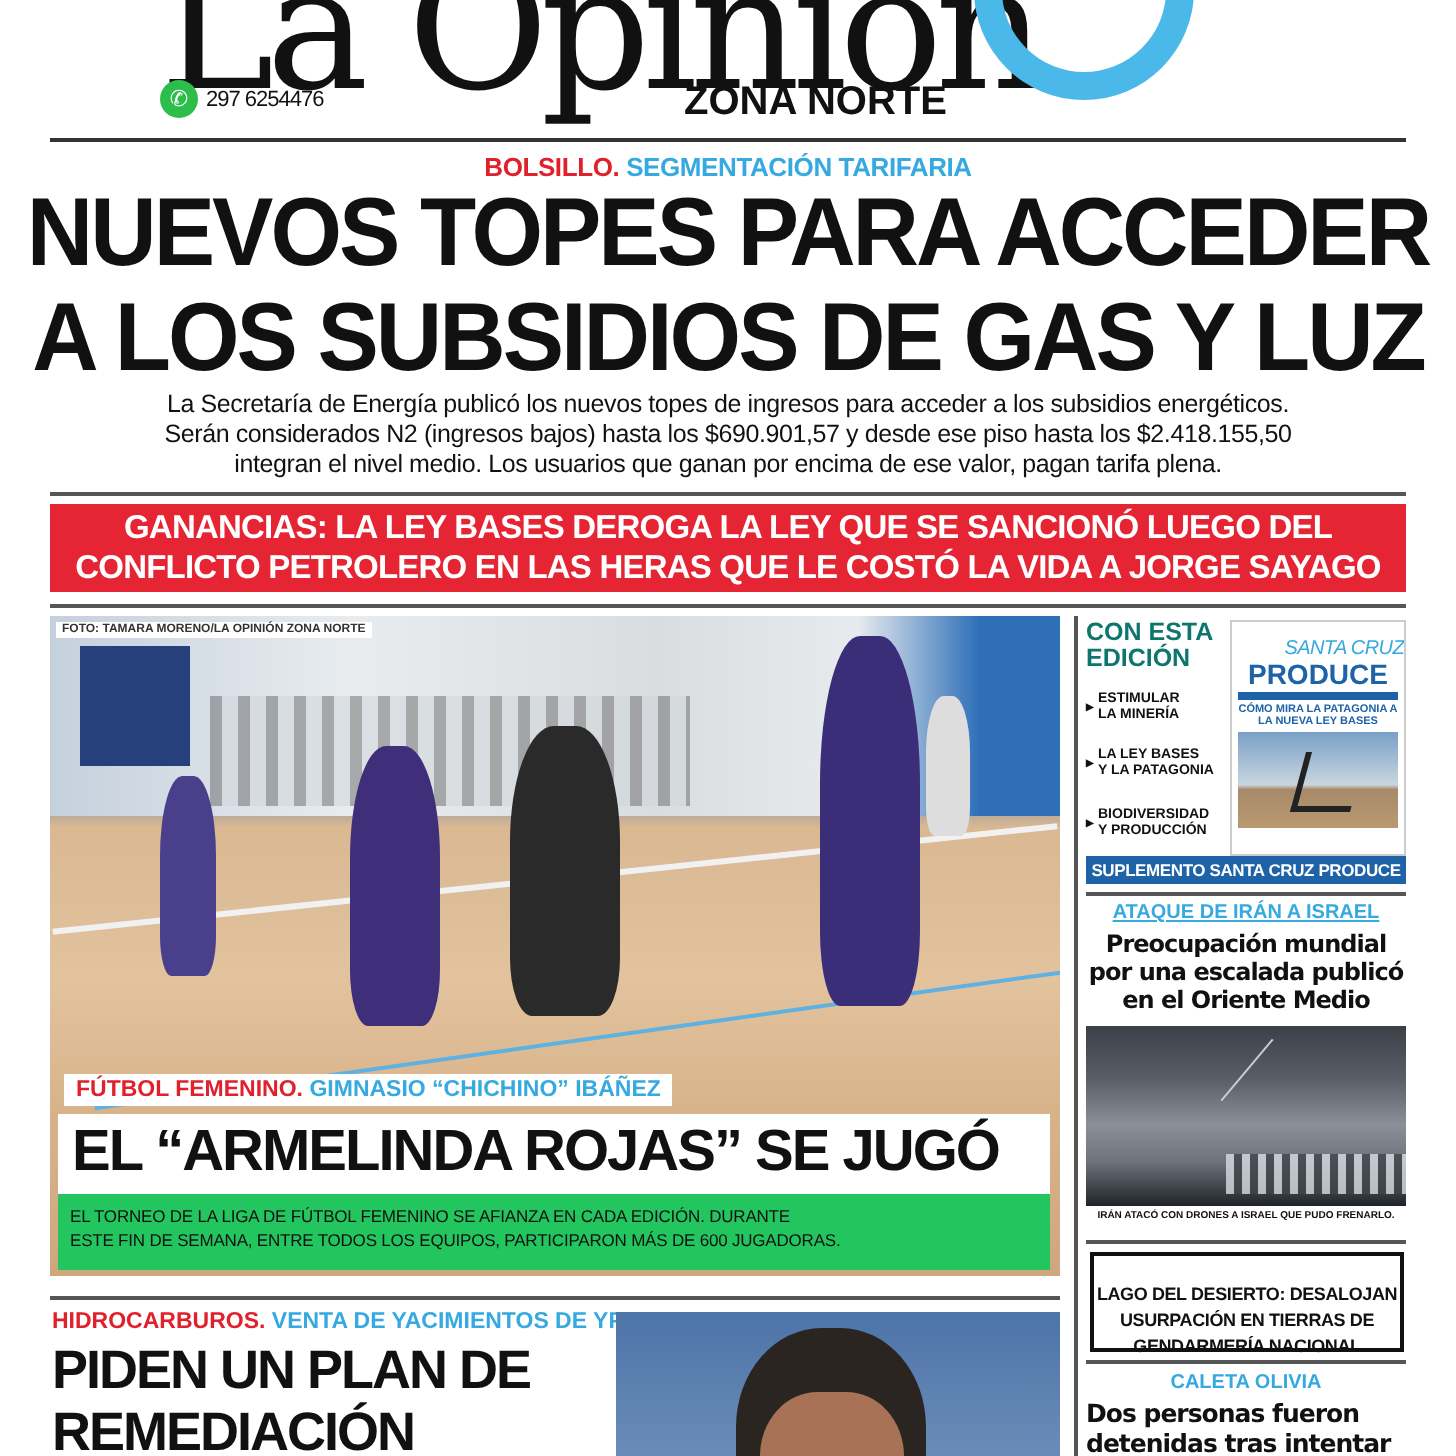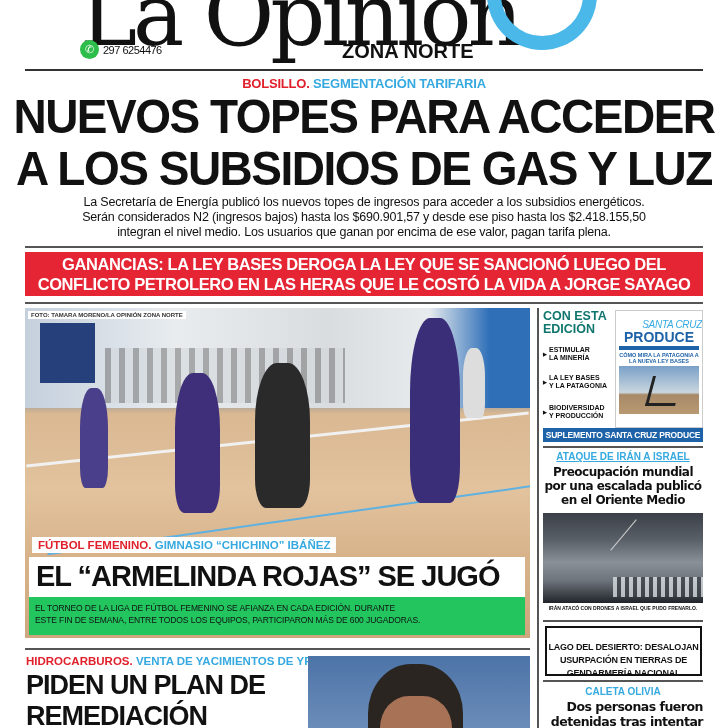--- a/index.html
+++ b/index.html
@@ -70,21 +70,21 @@
   .iran-title { position: absolute; left: 543px; top: 465px; width: 160px; text-align: center; font-weight: 700; font-size: 12px; line-height: 14px; font-family: "DejaVu Sans", sans-serif; letter-spacing: -0.5px; }
   .iran-photo { position: absolute; left: 543px; top: 513px; width: 160px; height: 90px; background: linear-gradient(180deg, #3b4048 0%, #5a6068 30%, #8a9098 55%, #6e747c 75%, #20242a 100%); overflow: hidden; }
   .iran-photo .city { position: absolute; left: 70px; bottom: 6px; width: 90px; height: 20px; background: repeating-linear-gradient(90deg, #d8dde2 0 4px, #40454b 4px 8px); opacity: 0.8; }
   .iran-photo .streak { position: absolute; left: 80px; top: 2px; width: 1px; height: 40px; background: #ccc; transform: rotate(40deg); }
   .iran-cap { position: absolute; left: 543px; top: 605px; width: 160px; text-align: center; font-size: 5px; font-weight: 700; }
   .rule-s2 { position: absolute; left: 543px; top: 620px; width: 160px; height: 2px; background: #555; }
 
   .lago { position: absolute; left: 545px; top: 626px; width: 157px; height: 50px; border: 2px solid #111; text-align: center; font-weight: 900; font-size: 9px; line-height: 13px; padding-top: 13px; letter-spacing: -0.2px; }
   .rule-s3 { position: absolute; left: 543px; top: 680px; width: 160px; height: 2px; background: #555; }
   .caleta-kicker { position: absolute; left: 543px; top: 686px; width: 160px; text-align: center; color: #35a9e0; font-weight: 700; font-size: 10px; }
-  .caleta-title { position: absolute; left: 543px; top: 699px; width: 160px; text-align: right; font-weight: 700; font-size: 12.5px; line-height: 15px; font-family: "DejaVu Sans", sans-serif; letter-spacing: -0.5px; }
+  .caleta-title { position: absolute; left: 543px; top: 699px; width: 160px; text-align: left; font-weight: 700; font-size: 12.5px; line-height: 15px; font-family: "DejaVu Sans", sans-serif; letter-spacing: -0.5px; }
 </style>
 </head>
 <body>
 
 <div class="masthead">
   <div class="logo">La Opinión</div>
   <div class="logo-o"></div>
   <div class="phone">
     <span class="wa-icon">✆</span>
     <span class="phone-num">297 6254476</span>

